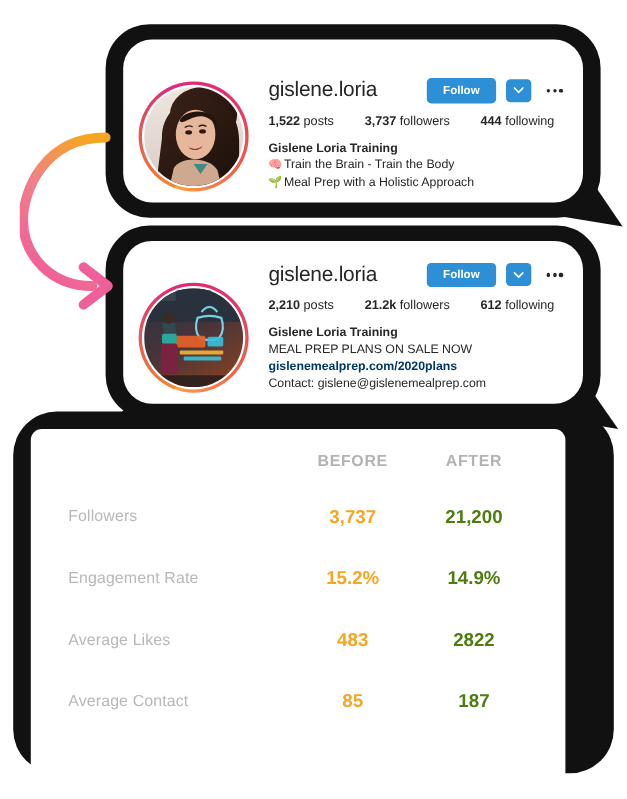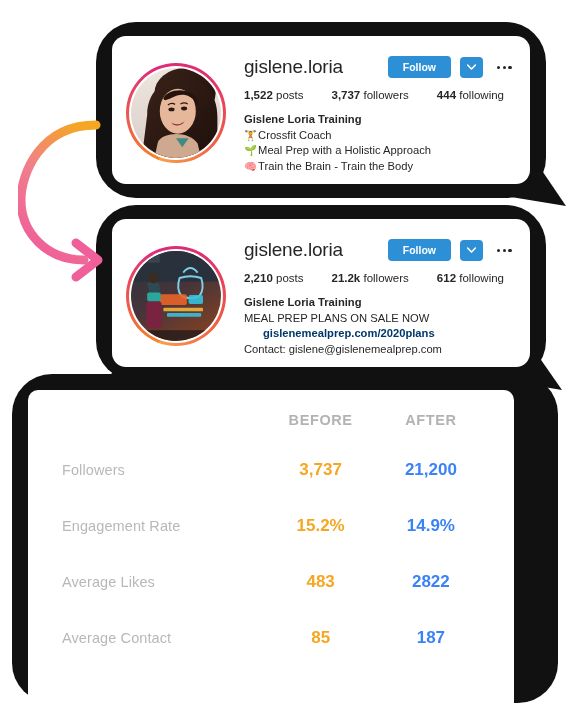--- a/index.html
+++ b/index.html
@@ -35,24 +35,24 @@
   .arrow-svg {
     position: absolute;
     left: 18px; top: 112px;
     width: 120px; height: 170px;
   }
 
   
   .ig-card {
     position: absolute;
     background: #ffffff;
-    border-radius: 14px;
+    border-radius: 26px;
     box-sizing: border-box;
     display: flex;
-    align-items: center;
+    align-items: flex-end;
   }
   #card-top {
     left: 112px; top: 36px;
     width: 418px; height: 148px;
     padding: 14px 16px 10px 14px;
   }
   #card-bottom {
     left: 112px; top: 219px;
     width: 418px; height: 148px;
     padding: 14px 16px 10px 14px;
@@ -156,21 +156,21 @@
   .stat:last-child { margin-right: 0; }
   .stat b { font-weight: 700; }
 
   .bio {
     margin-top: 11px;
     font-size: 11.2px;
     color: #262626;
     line-height: 1.38;
   }
   .bio .bold { font-weight: 700; }
-  .bio .link { color: #00376b; font-weight: 700; margin-left: 19px; }
+  .bio .link { color: #00376b; font-weight: 700; }
   .bio-line { white-space: nowrap; }
   .emo { font-size: 10.5px; margin-right: 1px; }
 
   
   #table-card {
     position: absolute;
     left: 28px; top: 390px;
     width: 486px; height: 376px;
     background: #ffffff;
     border-radius: 10px;
@@ -205,21 +205,21 @@
   }
   .val-before {
     font-size: 17px;
     font-weight: 700;
     color: #f5a623;
     text-align: center;
   }
   .val-after {
     font-size: 17px;
     font-weight: 700;
-    color: #3b82f6;
+    color: #4d7c0f;
     text-align: center;
   }
   tr.data-row td { height: 56px; }
 </style>
 </head>
 <body>
 
 <div class="stage">
 
   <svg class="frame-svg" viewBox="0 0 570 726">
@@ -320,23 +320,22 @@
       </div>
 
       <div class="stats-row">
         <span class="stat"><b>1,522</b> <span>posts</span></span>
         <span class="stat"><b>3,737</b> <span>followers</span></span>
         <span class="stat"><b>444</b> <span>following</span></span>
       </div>
 
       <div class="bio">
         <div class="bio-line bold">Gislene Loria Training</div>
-        <div class="bio-line"><span class="emo">🏋️</span><span>Crossfit Coach</span></div>
+        <div class="bio-line"><span class="emo">🧠</span><span>Train the Brain - Train the Body</span></div>
         <div class="bio-line"><span class="emo">🌱</span><span>Meal Prep with a Holistic Approach</span></div>
-        <div class="bio-line"><span class="emo">🧠</span><span>Train the Brain - Train the Body</span></div>
       </div>
     </div>
   </div>
 
   <div class="ig-card" id="card-bottom">
     <div class="avatar-ring">
       <div class="avatar-inner-gap">
         <div class="avatar-photo">
           <svg viewBox="0 0 100 100" preserveAspectRatio="xMidYMid slice">
             <defs>

